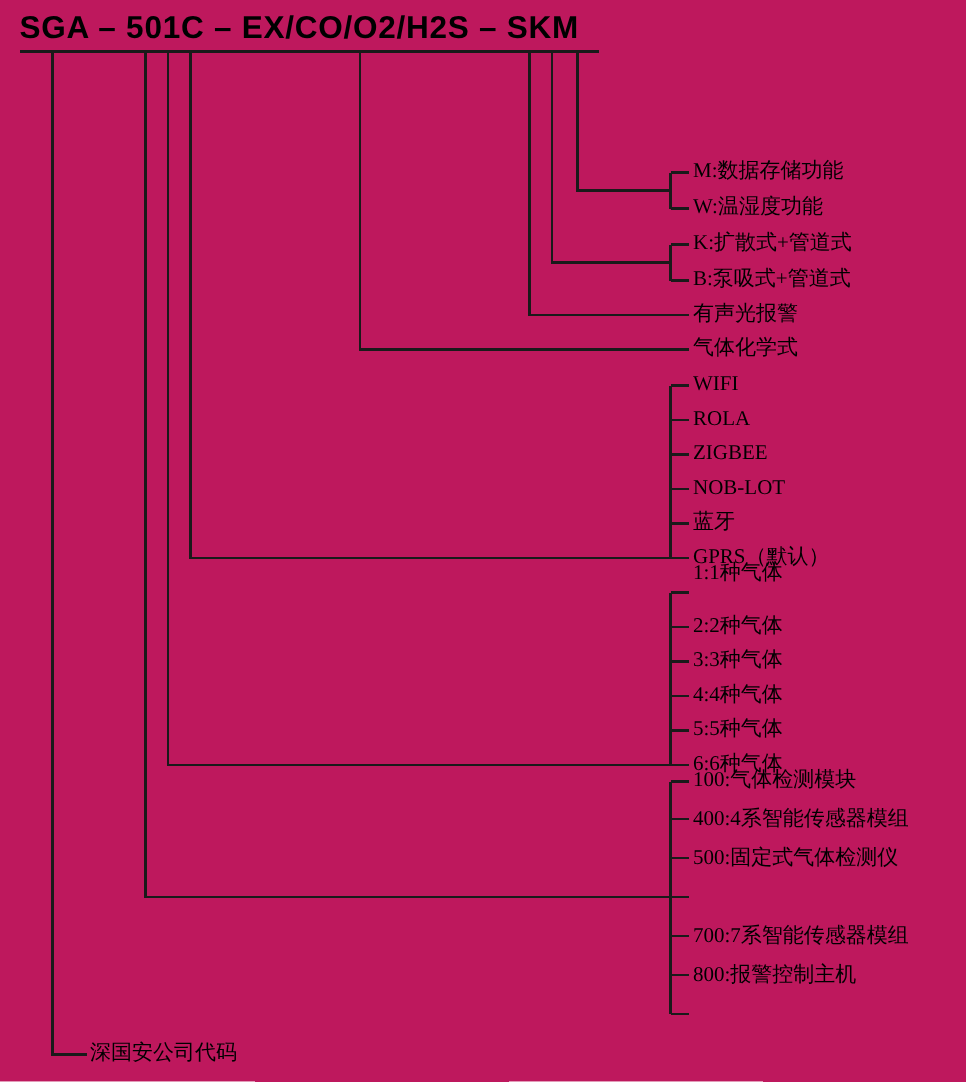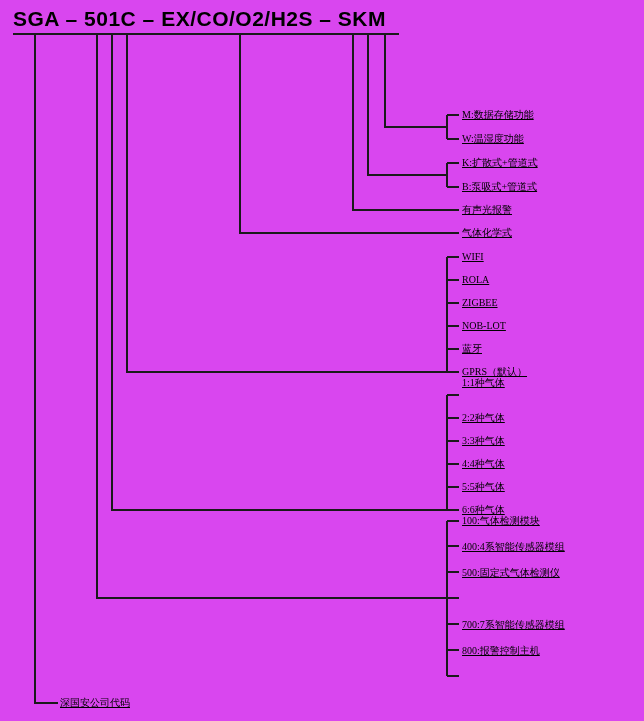--- a/index.html
+++ b/index.html
@@ -1,20 +1,20 @@
 <!DOCTYPE html>
 <html><head>
 <meta charset="utf-8">
 <style>
   html, body { margin: 0; padding: 0; background: #ffffff; }
   .canvas {
     position: relative;
     width: 644px;
     height: 721px;
-    background: #d946ef;
+    background: #be185d;
     overflow: hidden;
     font-family: "Liberation Serif", serif;
   }
   .title {
     position: absolute;
     left: 13px;
     top: 7px;
     font-family: "Liberation Sans", sans-serif;
     font-weight: bold;
     font-size: 21px;
@@ -27,25 +27,24 @@
     left: 0; top: 0;
   }
   svg.lines path, svg.lines line {
     stroke: #1a1a1a;
     fill: none;
     shape-rendering: crispEdges;
   }
   .lbl {
     position: absolute;
     left: 462px;
-    font-size: 10px;
+    font-size: 14px;
     line-height: 18px;
     color: #000000;
     white-space: nowrap;
-    text-decoration: underline;
   }
   .lbl.company { left: 60px; }
 </style>
 </head>
 <body>
 
 <div class="canvas">
 
   <div class="title">SGA – 501C – EX/CO/O2/H2S – SKM</div>
 

